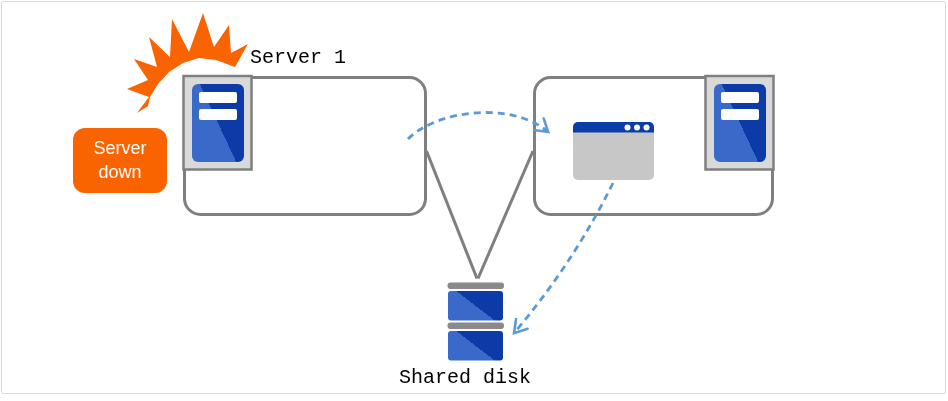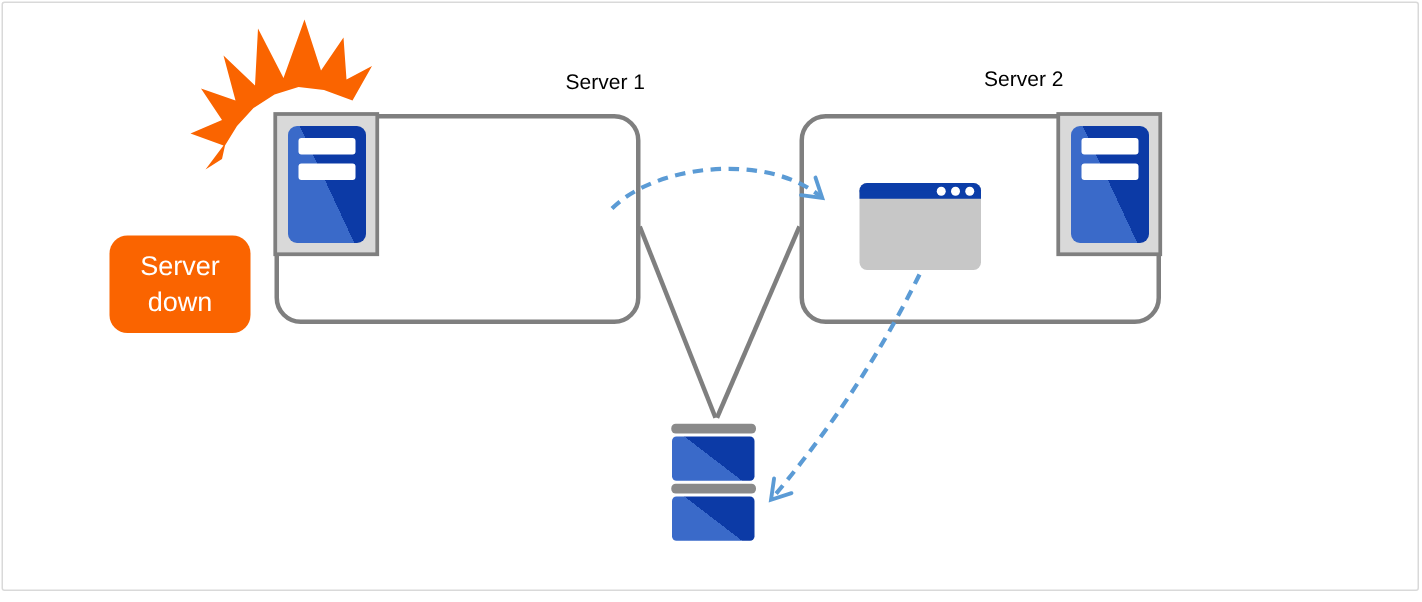--- a/index.html
+++ b/index.html
@@ -15,39 +15,39 @@
     position: absolute;
     left: 1px; top: 1px;
     width: 943px; height: 391px;
     border: 1.5px solid #D9D9D9;
     border-radius: 2px;
     pointer-events: none;
   }
   .lbl {
     position: absolute;
     color: #000000;
-    font-size: 14px;
+    font-size: 20px;
     line-height: 1.1;
-    text-align: right;
+    text-align: left;
     white-space: nowrap;
+    font-family: Liberation Mono, monospace;
   }
   #server-down-badge {
     position: absolute;
     left: 73px; top: 128px;
     width: 94px; height: 65px;
     background: #FA6400;
     border-radius: 12px;
     color: #ffffff;
     font-size: 18px;
     line-height: 1.28;
     display: flex;
     align-items: center;
     justify-content: center;
     text-align: center;
-    margin-top: 29px;
   }
   #server-down-badge .txt { white-space: normal; width: 70px; }
   svg { position: absolute; left: 0; top: 0; }
 </style>
 </head>
 <body>
 
 <div id="canvas">
 
   <svg width="948" height="401" viewBox="0 0 948 401">
@@ -101,23 +101,23 @@
       <circle cx="646.5" cy="127.5" r="3" fill="#ffffff"></circle>
     </g>
 
     <path d="M408,139 C438,109 512,102 547,131" fill="none" stroke="#5B9BD5" stroke-width="2.8" stroke-dasharray="7 5" marker-end="url(#openArrow)"></path>
 
     <path d="M613,183 Q574,262 515,332" fill="none" stroke="#5B9BD5" stroke-width="2.8" stroke-dasharray="7 5" marker-end="url(#openArrow)"></path>
   </svg>
 
   <div class="lbl" style="left:250px; top:47px; width:180px;">Server 1</div>
 
-  <div class="lbl" style="left:529px; top:45px; width:180px;">Server 2</div>
 
 
 
+  <div class="lbl" style="left:399px; top:367px; width:160px;">Shared disk</div>
 
   <div id="server-down-badge">
     <span class="txt">Server down</span>
   </div>
 
   <div id="frame"></div>
 </div>
 
 </body></html>

